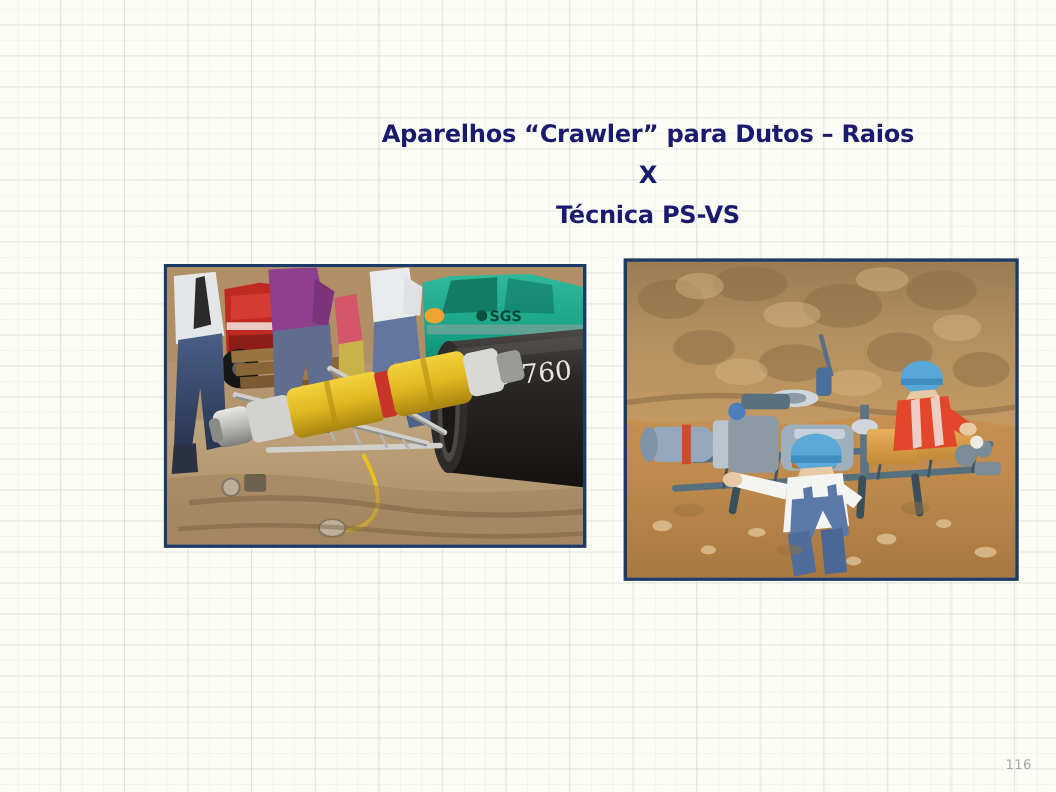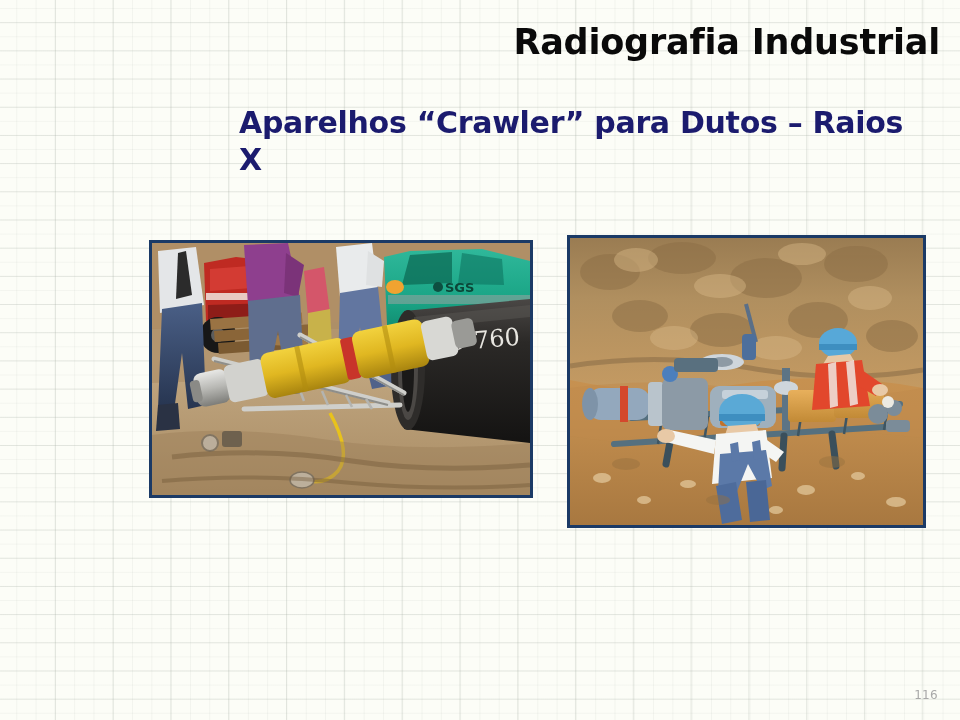--- a/index.html
+++ b/index.html
@@ -44,23 +44,24 @@
     font-size: 35px;
     font-weight: bold;
     color: #0a0a0a;
     letter-spacing: -0.2px;
     line-height: 1.05;
     white-space: nowrap;
   }
   .subtitle {
     position: absolute;
     top: 104px;
-    left: 239px;
+    left: 233px;
     width: 712px;
-    font-size: 30px;
+    text-align: center;
+    font-size: 22px;
     font-weight: bold;
     color: #1b1b6e;
     line-height: 37px;
     letter-spacing: -0.3px;
   }
   .subtitle .l1 { display: block; white-space: nowrap; }
   .subtitle .l2 { display: block; }
   .subtitle .l3 { display: block; }
 
   
@@ -88,25 +89,25 @@
     font-size: 12px;
     color: #a8a8a8;
     letter-spacing: 0.3px;
   }
 </style>
 </head>
 <body>
 
 <div class="slide">
 
-  <div class="title">Radiografia Industrial</div>
 
   <div class="subtitle">
     <span class="l1">Aparelhos “Crawler” para Dutos – Raios</span>
     <span class="l2">X</span>
+    <span class="l3">Técnica PS-VS</span>
   </div>
 
   <div class="photo photo-left">
     <div class="inner">
       <svg viewBox="0 0 378 252" preserveAspectRatio="none">
         <defs>
           <linearGradient id="Lsand" x1="0" y1="0" x2="0" y2="1">
             <stop offset="0%" stop-color="#b99b72"></stop>
             <stop offset="45%" stop-color="#c2a882"></stop>
             <stop offset="100%" stop-color="#a98c64"></stop>

